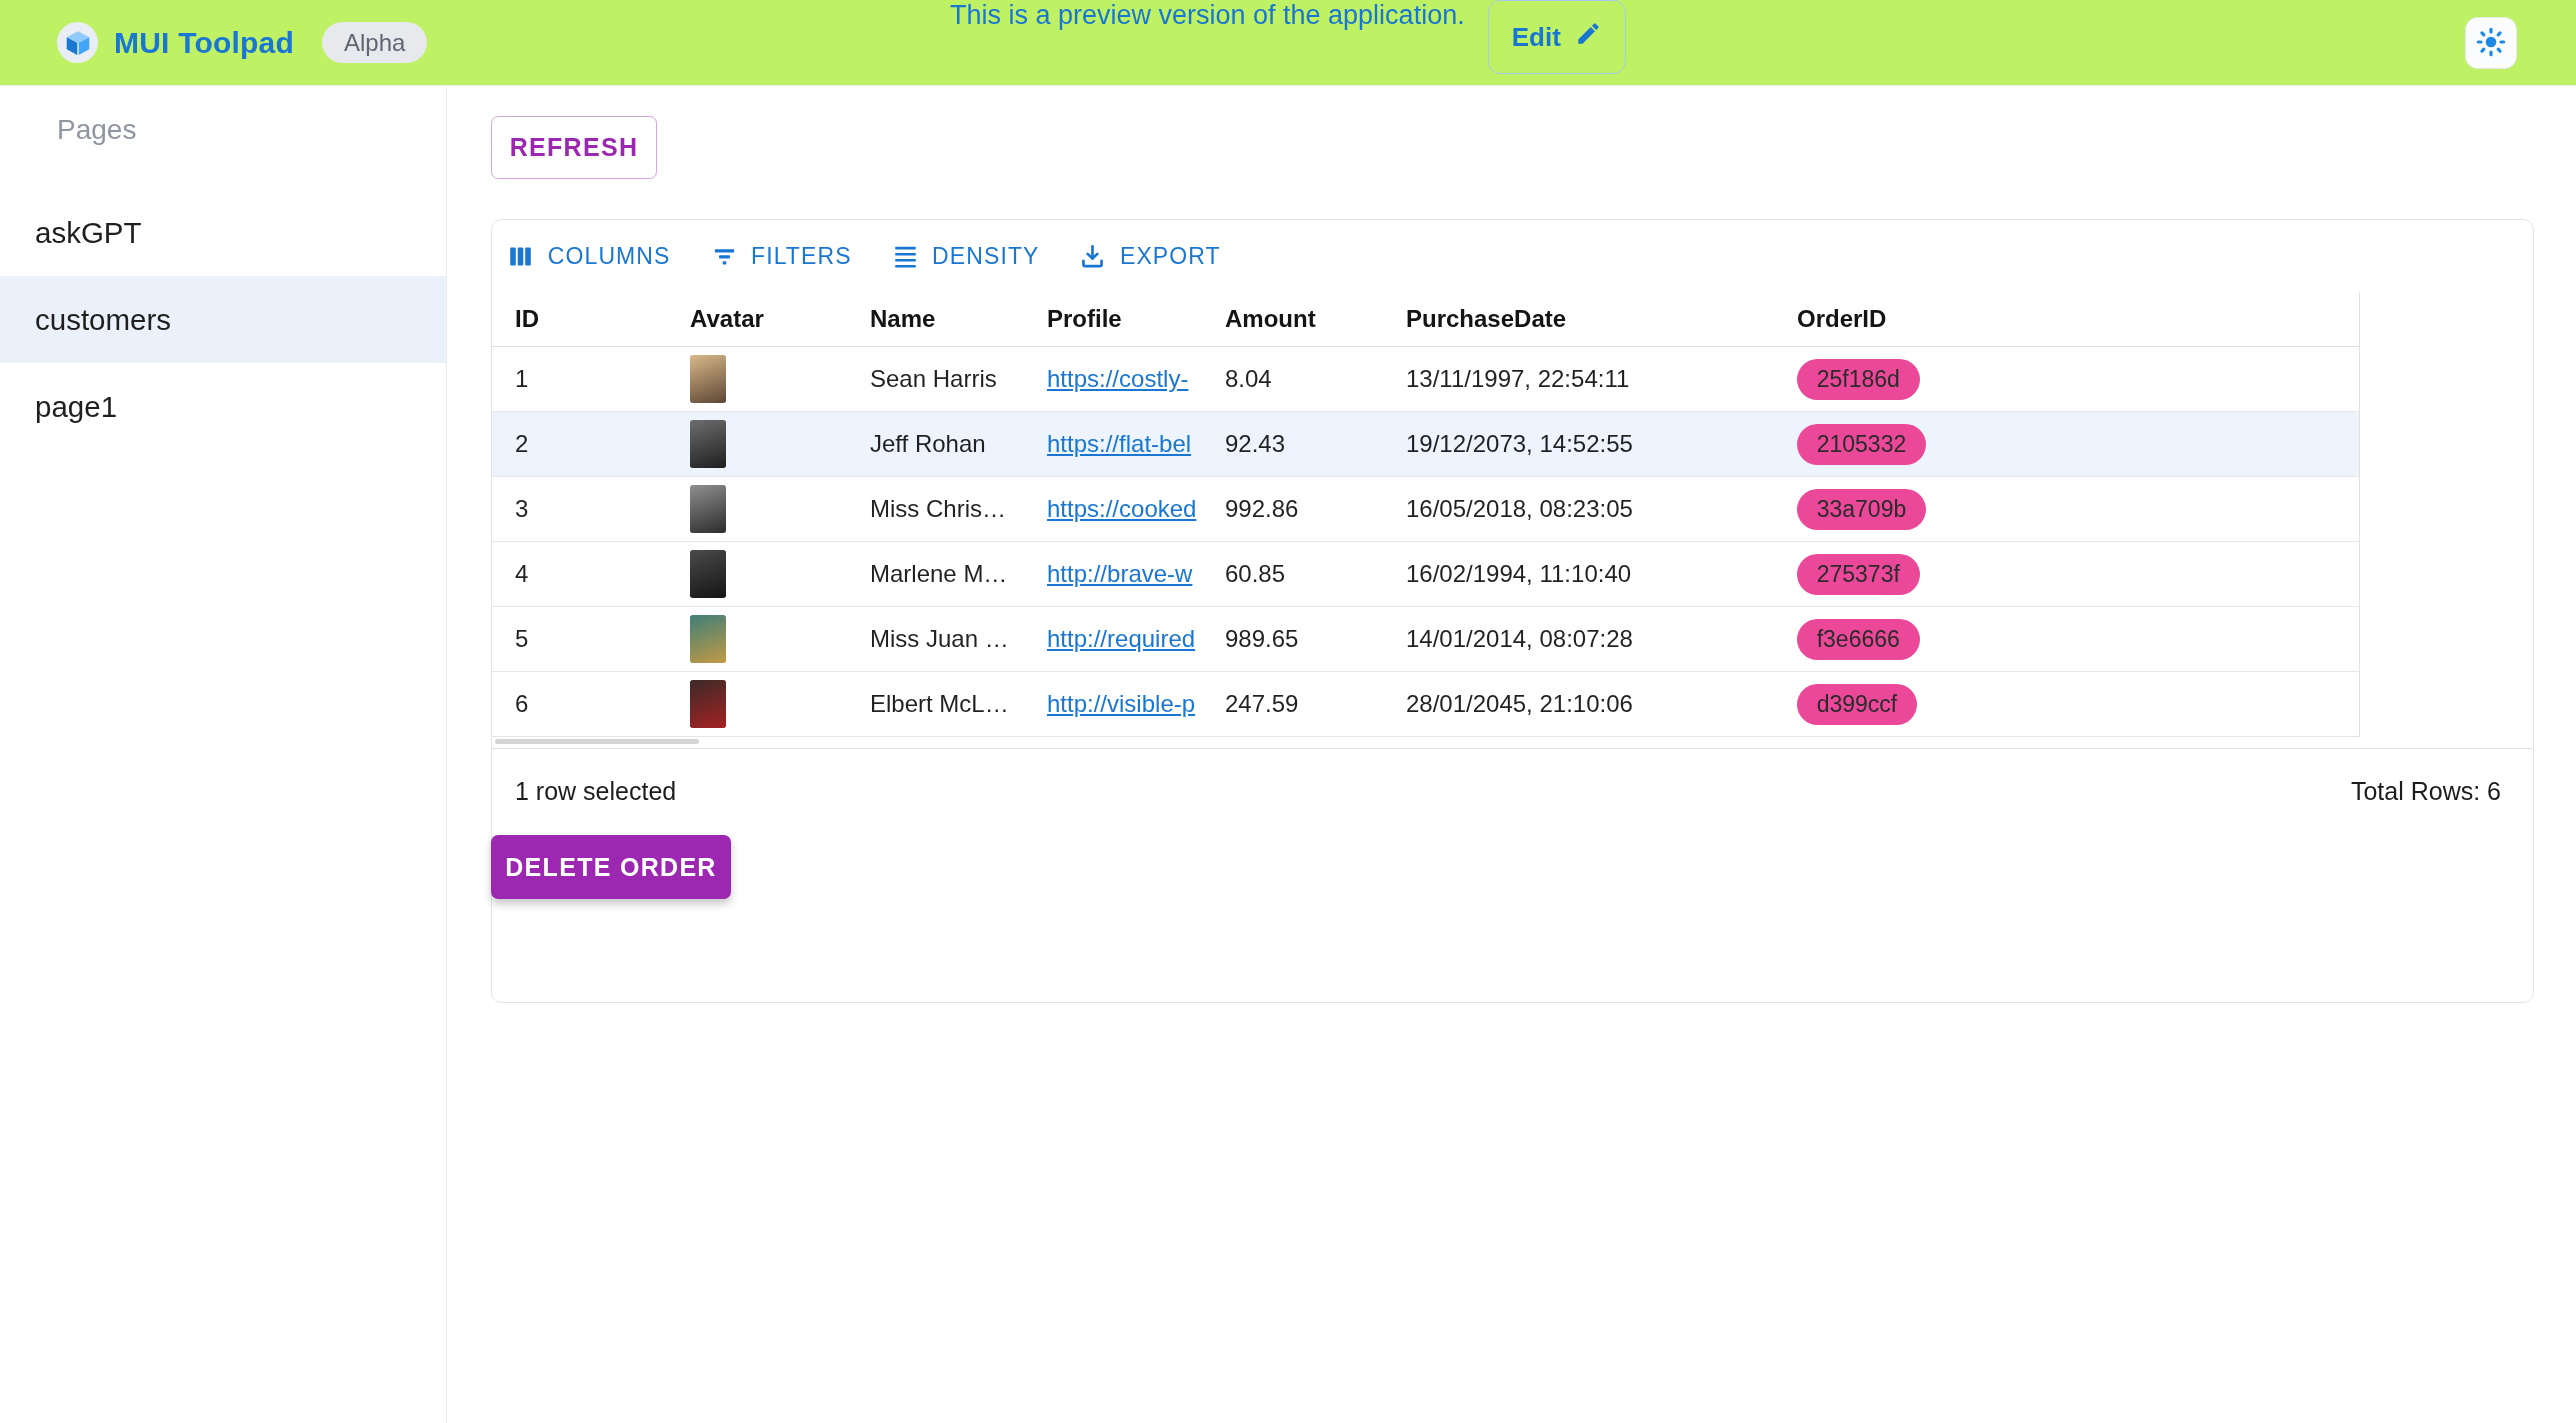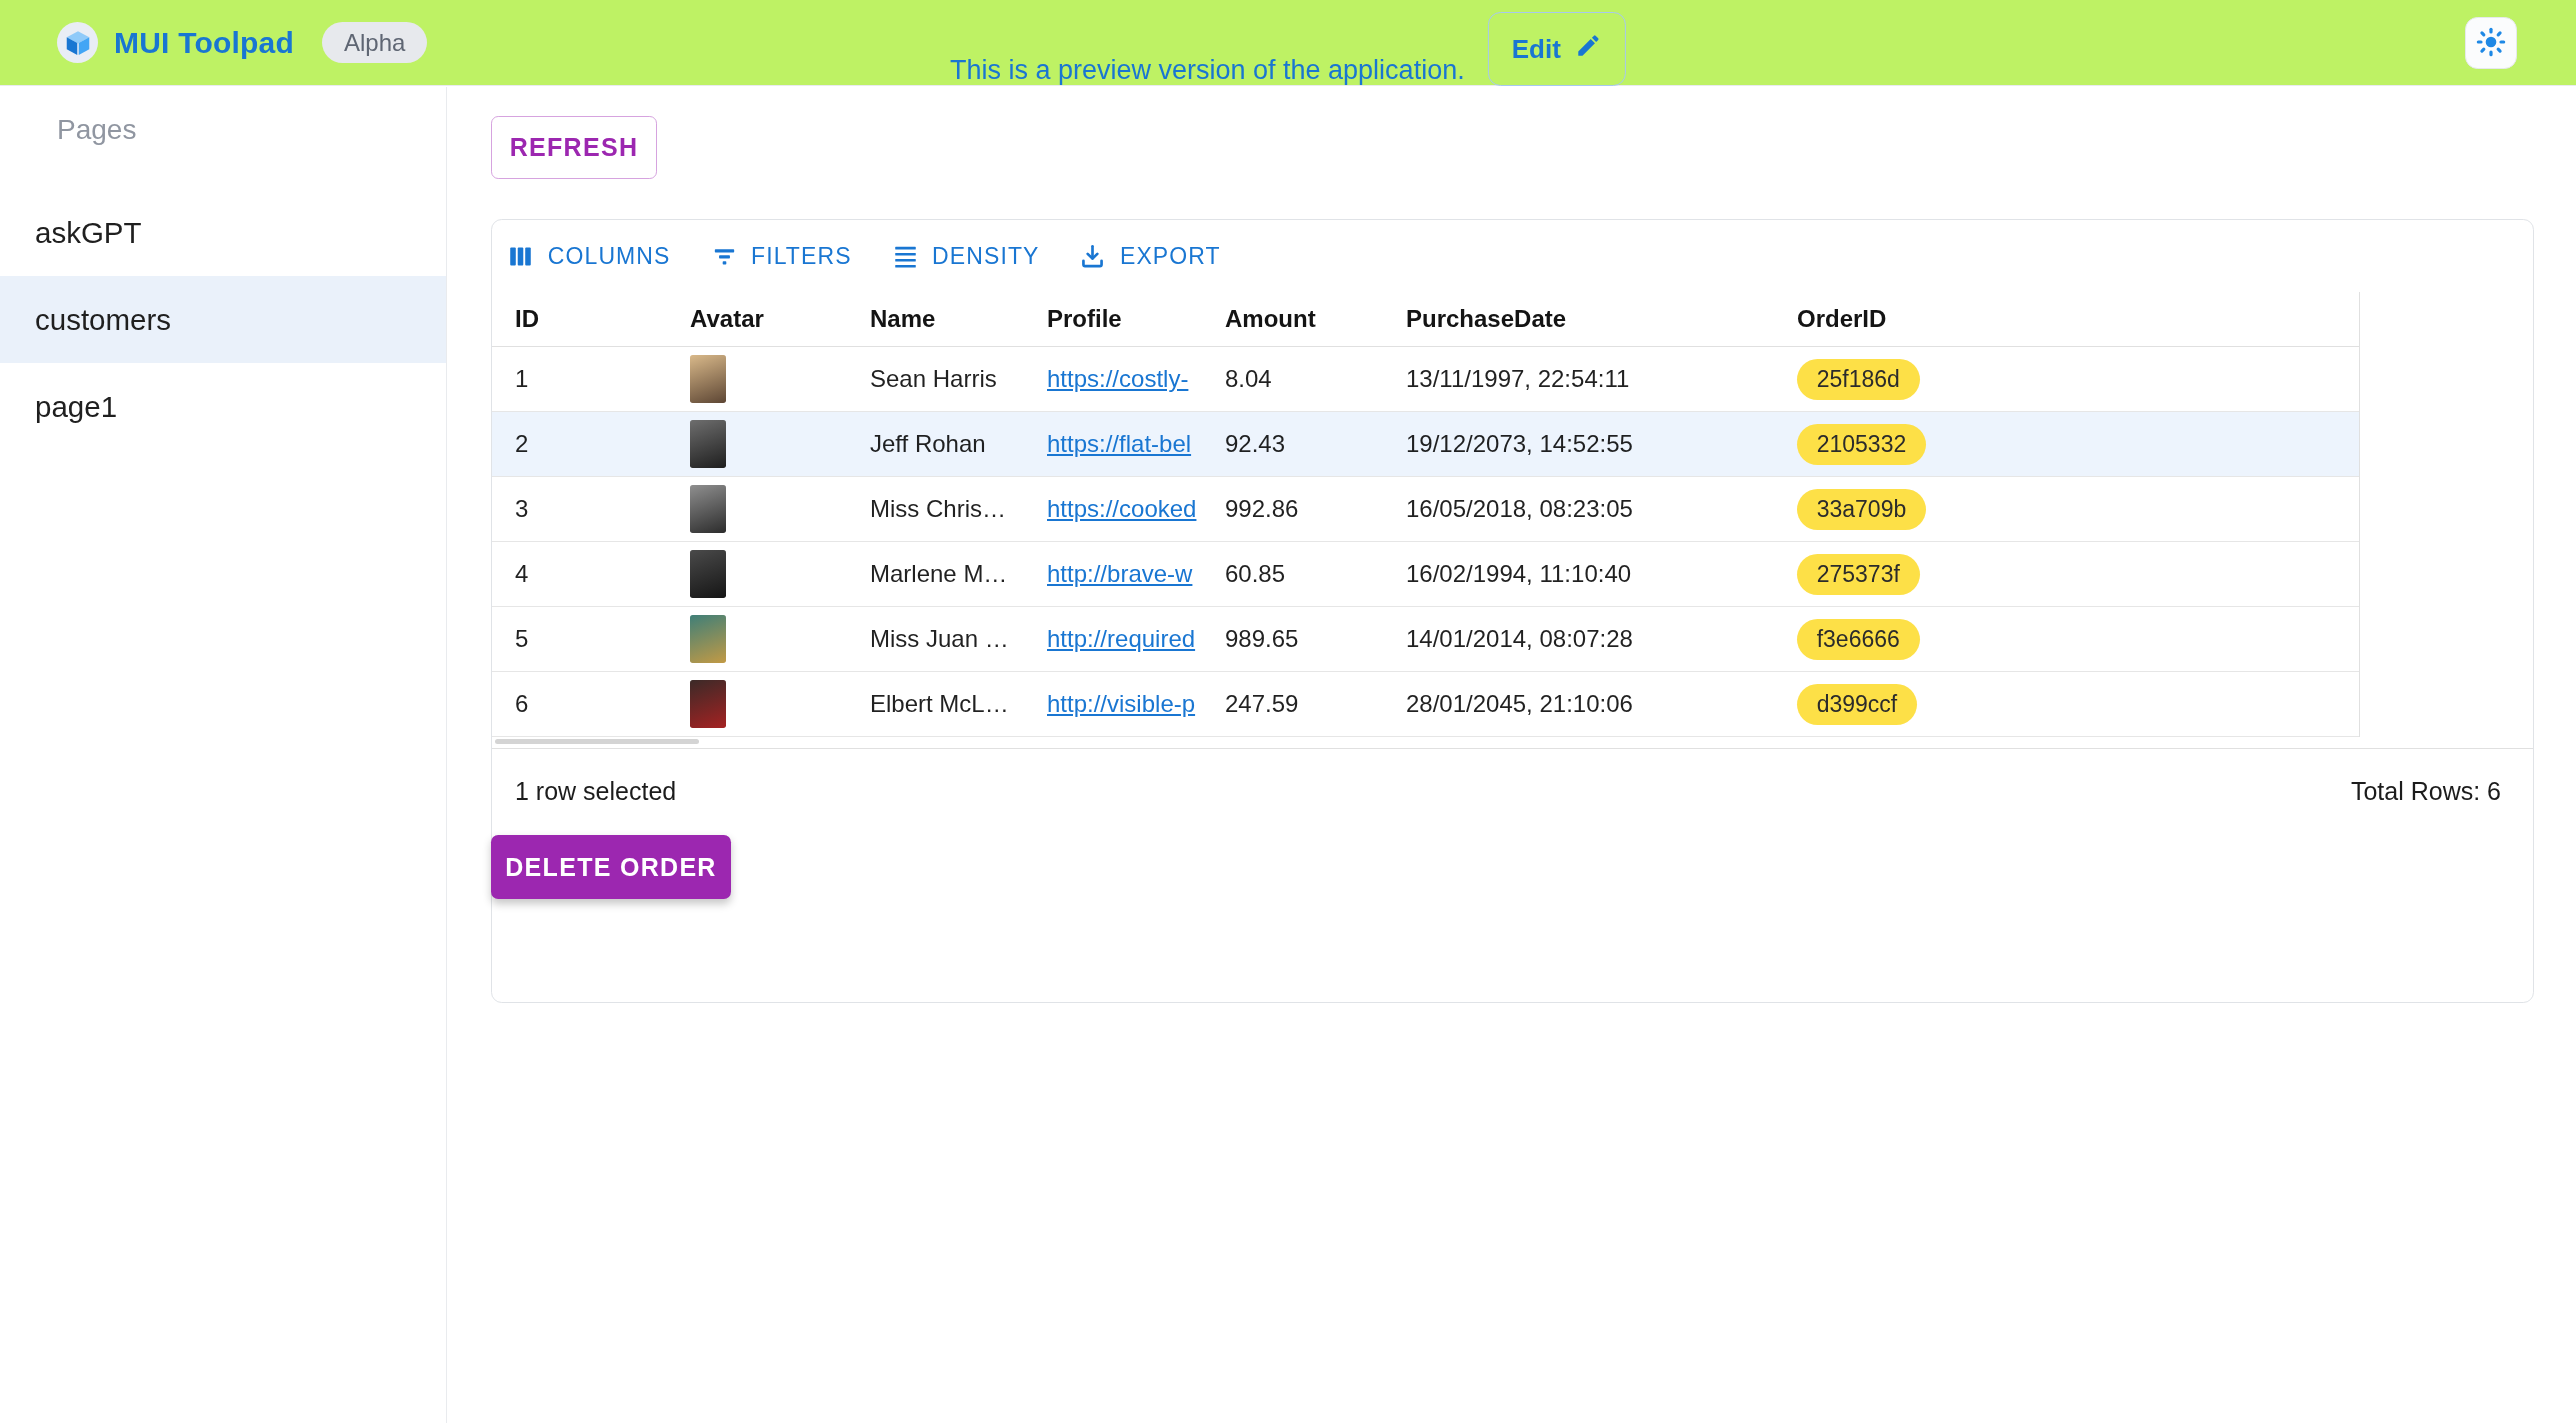--- a/index.html
+++ b/index.html
@@ -9,21 +9,21 @@
   
   .appbar { position:absolute; left:0; top:0; width:2576px; height:86px;
     background:#bef264; border-bottom:0.9px solid #e9ebee; display:flex; align-items:center; }
   .brand { display:flex; align-items:center; margin-left:57px; gap:16px; }
   .logo-circle { width:41px; height:41px; border-radius:50%; background:#e9edf5;
     display:flex; align-items:center; justify-content:center; }
   .brand-title { font-size:30px; font-weight:700; color:#1976d2; letter-spacing:0.2px; }
   .alpha-pill { margin-left:12.5px; background:#e7e9ed; color:#5f6673; font-size:24px;
     padding:6.3px 21.5px; border-radius:894px; }
   .bar-center { position:absolute; left:50%; top:0; height:86px; transform:translateX(-50%);
-    display:flex; align-items:flex-end; gap:23px; white-space:nowrap; }
+    display:flex; align-items:flex-start; gap:23px; white-space:nowrap; }
   .preview-note { color:#1976d2; font-size:27px; }
   .edit-btn { display:flex; align-items:center; gap:14.3px; border:1.8px solid #a7c9ef;
     border-radius:12.5px; padding:19px 23px; color:#1976d2; font-size:26px; font-weight:700;
     background:transparent; cursor:pointer; }
   .theme-btn { position:absolute; right:59px; top:17px; width:52px; height:52px;
     border:1.8px solid #e6e9ec; border-radius:12.5px; background:#fbfcfd;
     display:flex; align-items:center; justify-content:center; cursor:pointer; }
 
   
   .sidebar { position:absolute; left:0; top:87px; width:447px; height:1337px;
@@ -51,21 +51,21 @@
   .hrow { display:flex; height:55px; align-items:center; border-bottom:0.9px solid #e0e0e0;
     font-weight:700; font-size:24px; color:#141414; }
   .row { display:flex; height:65px; align-items:center; border-bottom:0.9px solid #e6e6e6;
     font-size:24px; cursor:pointer; }
   .row.selected { background:#edf4fd; }
   .cell { padding-left:23px; overflow:hidden; white-space:nowrap; flex:none; }
   .c-id{width:175px;} .c-avatar{width:180px;} .c-name{width:177px;} .c-profile{width:178px;}
   .c-amount{width:181px;} .c-date{width:391px;} .c-order{flex:1;}
   .avatar { width:36px; height:48px; border-radius:2.7px; display:block; }
   .plink { color:#1976d2; text-decoration:underline; display:block; overflow:hidden; white-space:nowrap; }
-  .chip { display:inline-block; background:#fde047; color:#2b2b2b; font-size:23px;
+  .chip { display:inline-block; background:#ec4899; color:#2b2b2b; font-size:23px;
     height:41px; line-height:41px; padding:0 19.7px; border-radius:20.6px; }
 
   .hscroll { height:10.7px; position:relative; }
   .hthumb { position:absolute; left:2.7px; top:1.8px; width:204px; height:5.4px; border-radius:2.7px;
     background:#d4d4d4; cursor:grab; }
   .grid-footer { height:86px; border-top:0.9px solid #e0e0e0; display:flex; align-items:center;
     justify-content:space-between; padding:0 32px 0 23px; font-size:25px; color:#1c1c1c; }
 
   .delete-btn { position:absolute; left:43px; top:748px; width:240px; height:64px;
     background:#9c27b0; border:none; border-radius:7.2px; color:#fff; font-size:25px;

